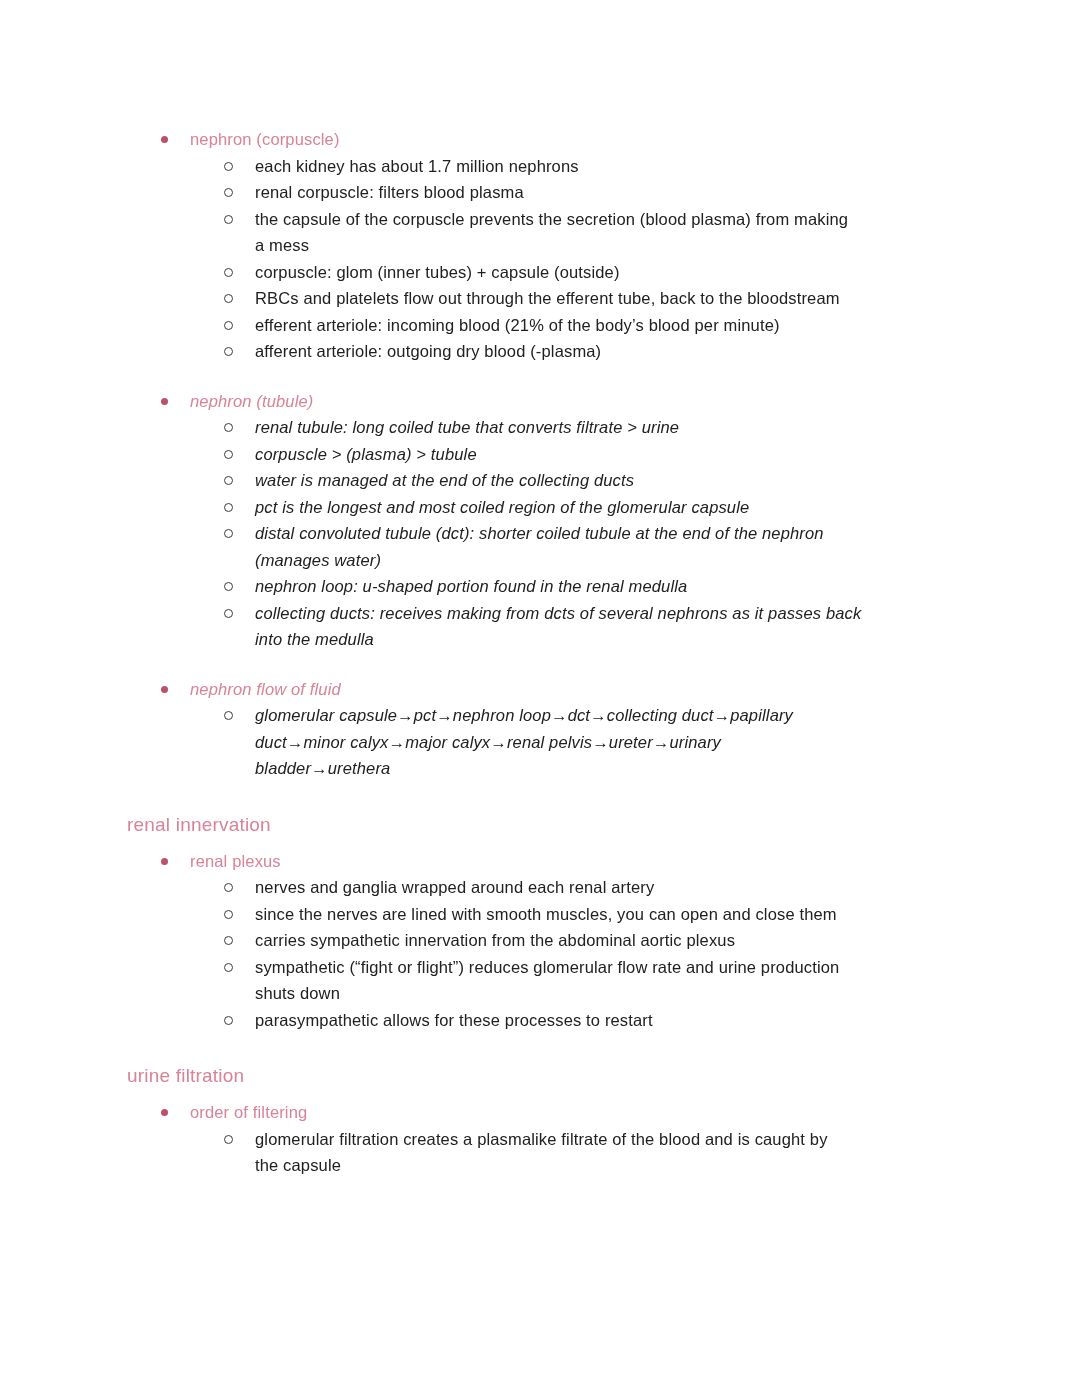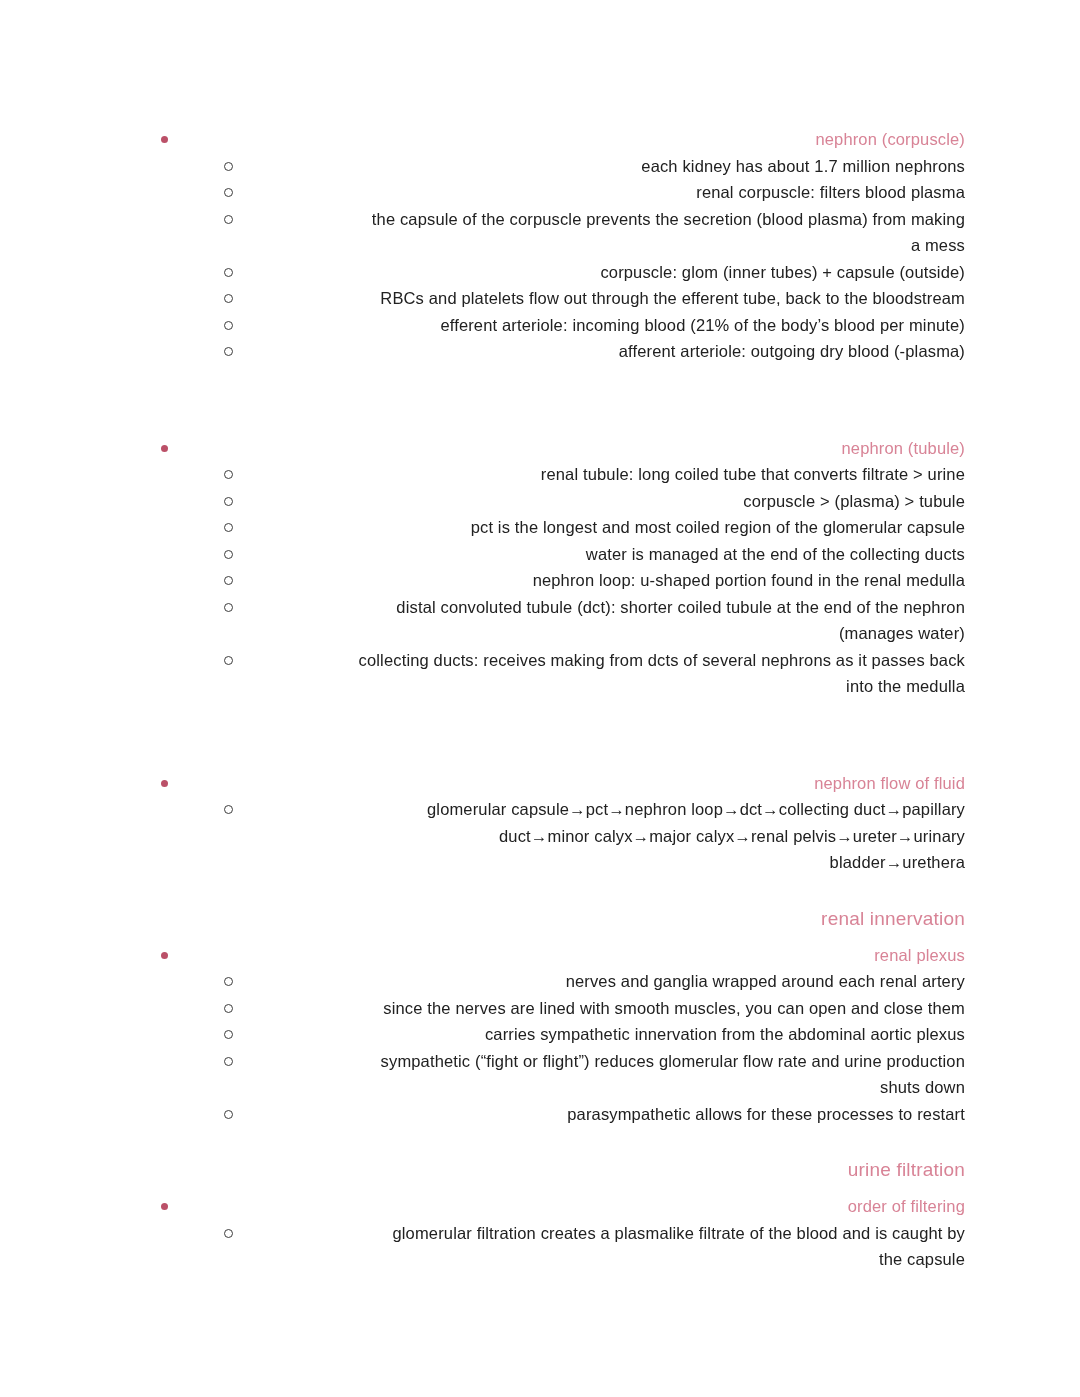--- a/index.html
+++ b/index.html
@@ -14,24 +14,23 @@
     font-family: "Liberation Sans", "DejaVu Sans", sans-serif;
     font-size: 16.5px;
     line-height: 26.5px;
     color: var(--body-color, #212121);
     letter-spacing: 0.15px;
   }
   .page {
     position: relative;
     padding: 126px 115px 0 127px;
     box-sizing: border-box;
-    text-align: right;
   }
   .group { margin: 0; }
-  .group + .group { margin-top: 70px; }
+  .group + .group { margin-top: 23px; font-style: italic; }
   h2.heading {
     margin: 26px 0 6px 0;
     font-size: 19px;
     line-height: 34px;
     font-weight: 400;
     color: var(--pink, #d88396);
     letter-spacing: 0.2px;
   }
   h2.heading + .group { margin-top: 4px; }
   .l1 {
@@ -81,25 +80,25 @@
 a mess</span></div>
       <div class="l2"><span class="circ"></span><span class="l2-text">corpuscle: glom (inner tubes) + capsule (outside)</span></div>
       <div class="l2"><span class="circ"></span><span class="l2-text">RBCs and platelets flow out through the efferent tube, back to the bloodstream</span></div>
       <div class="l2"><span class="circ"></span><span class="l2-text">efferent arteriole: incoming blood (21% of the body’s blood per minute)</span></div>
       <div class="l2"><span class="circ"></span><span class="l2-text">afferent arteriole: outgoing dry blood (-plasma)</span></div>
     </div>
     <div class="group">
       <div class="l1"><span class="dot"></span><span class="l1-text">nephron (tubule)</span></div>
       <div class="l2"><span class="circ"></span><span class="l2-text">renal tubule: long coiled tube that converts filtrate &gt; urine</span></div>
       <div class="l2"><span class="circ"></span><span class="l2-text">corpuscle &gt; (plasma) &gt; tubule</span></div>
+      <div class="l2"><span class="circ"></span><span class="l2-text">water is managed at the end of the collecting ducts</span></div>
       <div class="l2"><span class="circ"></span><span class="l2-text">pct is the longest and most coiled region of the glomerular capsule</span></div>
-      <div class="l2"><span class="circ"></span><span class="l2-text">water is managed at the end of the collecting ducts</span></div>
-      <div class="l2"><span class="circ"></span><span class="l2-text">nephron loop: u-shaped portion found in the renal medulla</span></div>
       <div class="l2"><span class="circ"></span><span class="l2-text">distal convoluted tubule (dct): shorter coiled tubule at the end of the nephron
 (manages water)</span></div>
+      <div class="l2"><span class="circ"></span><span class="l2-text">nephron loop: u-shaped portion found in the renal medulla</span></div>
       <div class="l2"><span class="circ"></span><span class="l2-text">collecting ducts: receives making from dcts of several nephrons as it passes back
 into the medulla</span></div>
     </div>
     <div class="group">
       <div class="l1"><span class="dot"></span><span class="l1-text">nephron flow of fluid</span></div>
       <div class="l2"><span class="circ"></span><span class="l2-text">glomerular capsule→pct→nephron loop→dct→collecting duct→papillary
 duct→minor calyx→major calyx→renal pelvis→ureter→urinary
 bladder→urethera</span></div>
     </div>
     <h2 class="heading">renal innervation</h2>

